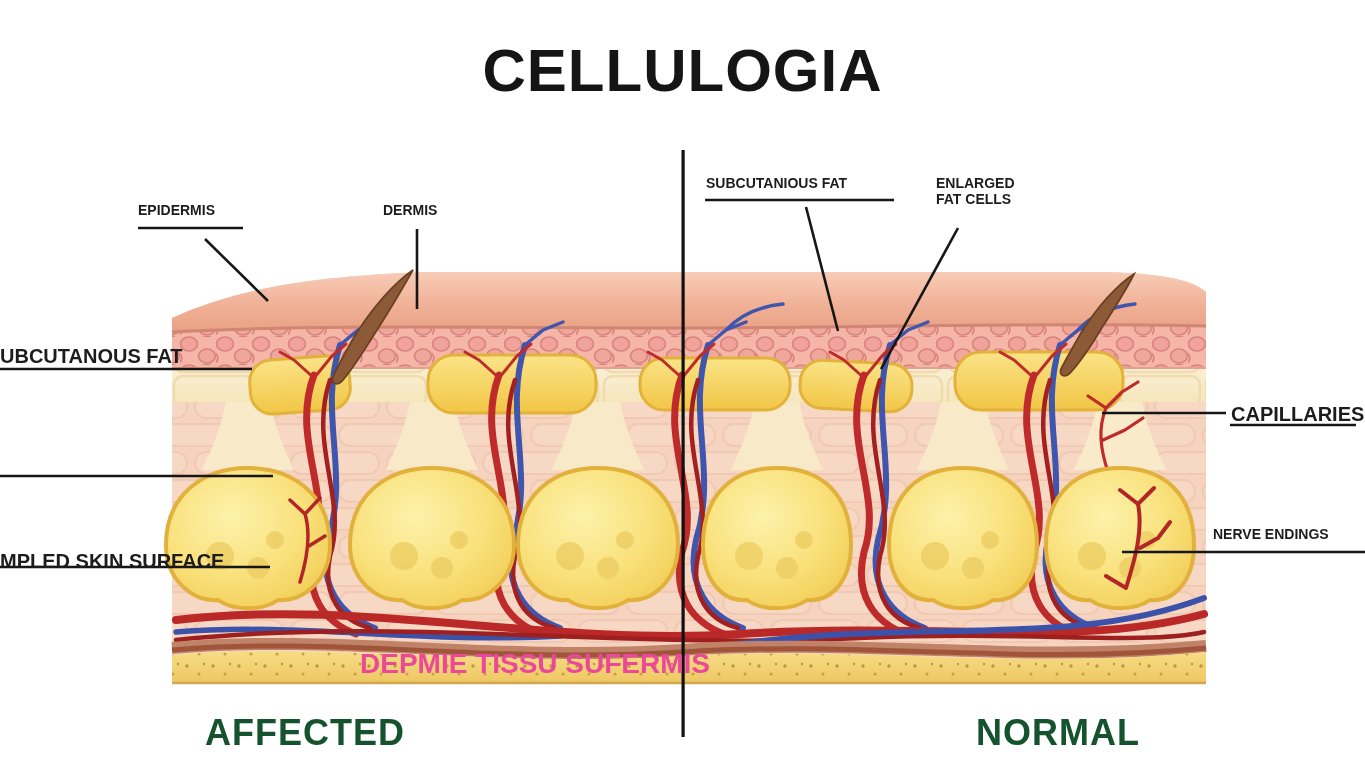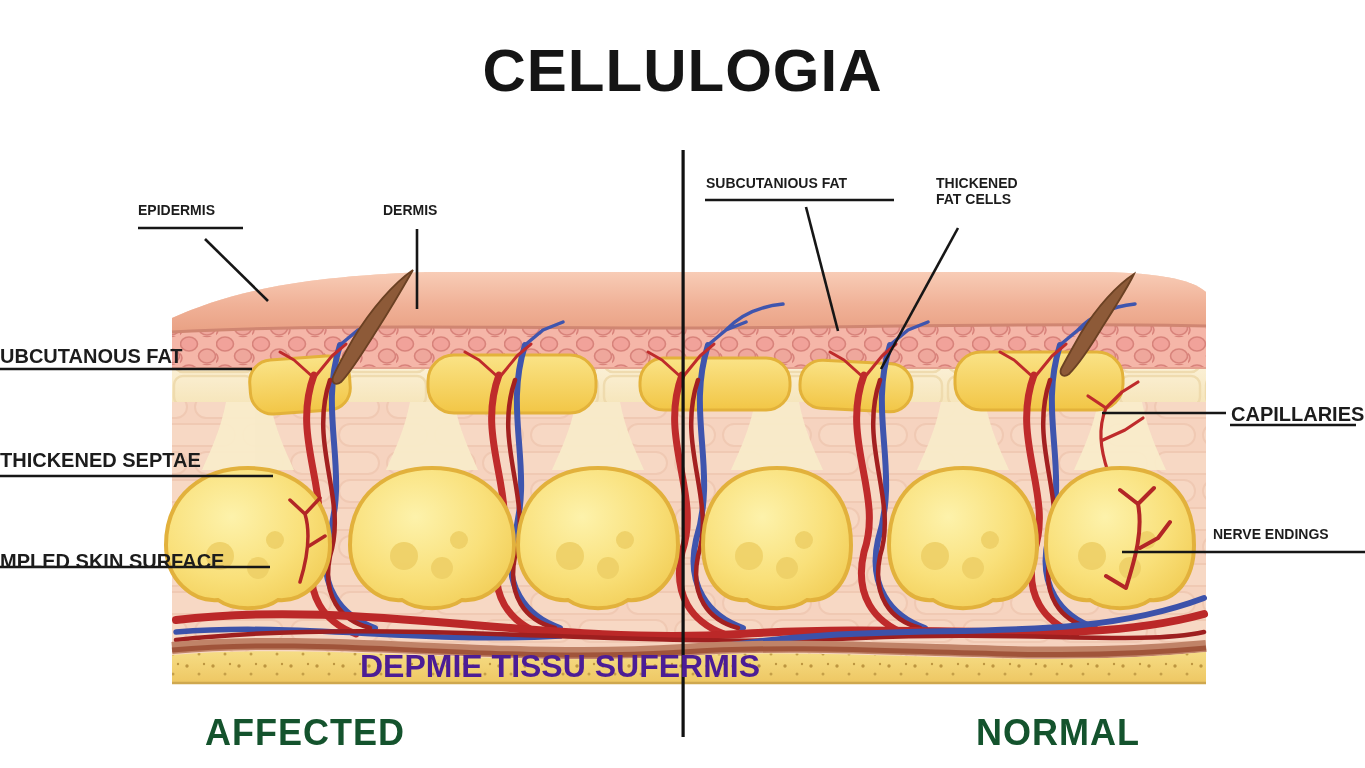--- a/index.html
+++ b/index.html
@@ -11,21 +11,21 @@
   #canvas{position:relative;width:1365px;height:768px;background:#ffffff;
     overflow:hidden;font-family:"Liberation Sans",sans-serif;}
   #art{position:absolute;left:0;top:0;width:1365px;height:768px;}
   .lbl{position:absolute;font-weight:bold;color:var(--ink);font-size:14px;
     line-height:1.12;white-space:nowrap;}
   .lbl.small{font-size:20px;}
   #page-title{position:absolute;left:0;right:0;top:36px;text-align:center;
     font-weight:bold;font-size:60px;letter-spacing:1px;color:#151515;}
   .section-label{position:absolute;font-weight:bold;font-size:36px;color:#14532d;
     letter-spacing:1px;margin-top:12px;}
-  .band-text{position:absolute;font-weight:bold;font-size:32px;color:#4c1d95;
+  .band-text{position:absolute;font-weight:bold;font-size:28px;color:#ec4899;
     white-space:pre;}
 </style>
 </head>
 <body>
 
 <div id="canvas">
 
   <svg id="art" viewBox="0 0 1365 768">
     <defs>
       <linearGradient id="epiGrad" x1="0" y1="0" x2="0" y2="1">
@@ -237,25 +237,24 @@
       <path d="M1122,552 L1365,552"></path>
     </g>
   </svg>
 
   <div id="page-title">CELLULOGIA</div>
 
   <div class="lbl" style="left:138px;top:203px;">EPIDERMIS</div>
   <div class="lbl" style="left:383px;top:203px;">DERMIS</div>
   <div class="lbl" style="left:706px;top:176px;">SUBCUTANIOUS FAT</div>
   <div class="lbl" style="left:936px;top:176px;">
-    <div>THICKENED</div>
+    <div>ENLARGED</div>
     <div>FAT CELLS</div>
   </div>
   <div class="lbl small" style="left:0;top:345px;">UBCUTANOUS FAT</div>
-  <div class="lbl small" style="left:0;top:449px;">THICKENED SEPTAE</div>
   <div class="lbl small" style="left:0;top:550px;">MPLED SKIN SURFACE</div>
   <div class="lbl small" style="left:1231px;top:403px;">CAPILLARIES</div>
   <div class="lbl" style="left:1213px;top:527px;">NERVE ENDINGS</div>
 
   <div class="band-text" style="left:360px;top:648px;">DEPMIE TISSU SUFERMIS</div>
 
   <div class="section-label" style="left:205px;top:700px;">AFFECTED</div>
   <div class="section-label" style="left:976px;top:700px;">NORMAL</div>
 </div>
 

